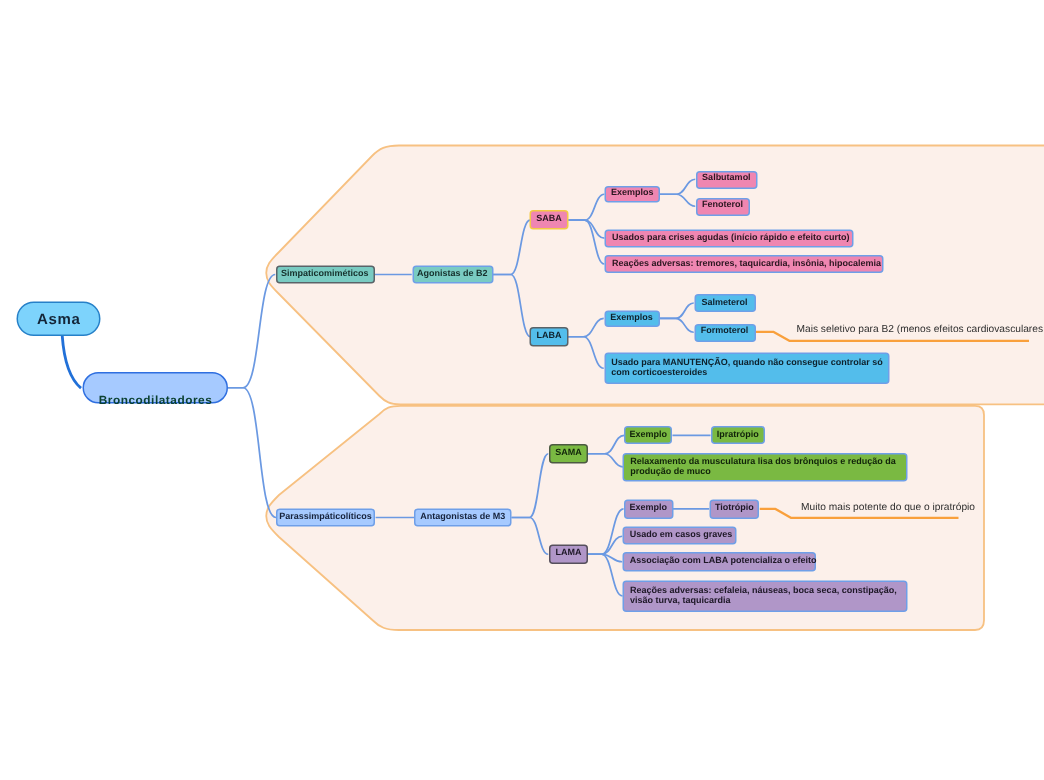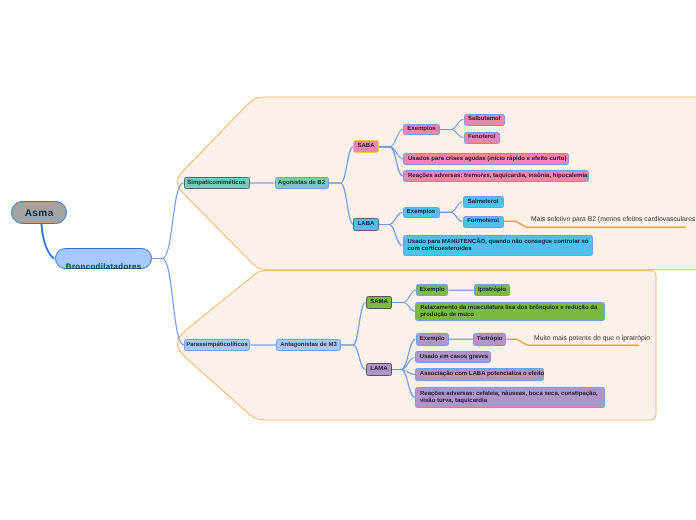--- a/index.html
+++ b/index.html
@@ -46,21 +46,21 @@
     <path d="M448.3,290.2 C461.0,290.2 461.0,290.2 473.7,290.2" fill="none" stroke="#6b99e2" stroke-width="1.15"></path>
     <path d="M391.1,369.5 L401.1,369.5 C408.4,369.5 408.4,339.2 415.7,339.2" fill="none" stroke="#6b99e2" stroke-width="1.15"></path>
     <path d="M391.1,369.5 L401.1,369.5 C408.0,369.5 408.0,357.5 414.8,357.5" fill="none" stroke="#6b99e2" stroke-width="1.15"></path>
     <path d="M391.1,369.5 L401.1,369.5 C408.0,369.5 408.0,374.5 414.8,374.5" fill="none" stroke="#6b99e2" stroke-width="1.15"></path>
     <path d="M391.1,369.5 L401.1,369.5 C408.1,369.5 408.1,397.3 415.0,397.3" fill="none" stroke="#6b99e2" stroke-width="1.15"></path>
     <path d="M448.3,339.2 C460.6,339.2 460.6,339.2 472.8,339.2" fill="none" stroke="#6b99e2" stroke-width="1.15"></path>
     <path d="M504,221.2 L515.5,221.2 L526.5,227.3 L686,227.3" fill="none" stroke="#f9a03c" stroke-width="1.55" stroke-linejoin="round" stroke-linecap="butt"></path>
     <path d="M506.5,339.3 L517,339.3 L527.5,345.3 L639,345.3" fill="none" stroke="#f9a03c" stroke-width="1.55" stroke-linejoin="round" stroke-linecap="butt"></path>
 
   </svg>
-  <div class="node" style="left:11px;top:201px;width:56px;height:23px;background:#a3a3a3;border:1.3px solid #2680c8;border-radius:11.5px;color:#132538;font-size:10px;letter-spacing:0.45px;text-indent:0.45px;padding-top:1.8px;justify-content:center;text-align:center;white-space:nowrap">
+  <div class="node" style="left:11px;top:201px;width:56px;height:23px;background:#7dd3fc;border:1.3px solid #2680c8;border-radius:11.5px;color:#132538;font-size:10px;letter-spacing:0.45px;text-indent:0.45px;padding-top:1.8px;justify-content:center;text-align:center;white-space:nowrap">
       <span class="t">Asma</span>
     </div>
   <div class="node" style="left:55px;top:248px;width:97px;height:21px;background:#a6caff;border:1.3px solid #2f6fe0;border-radius:10.5px;color:#0c4132;font-size:7.9px;letter-spacing:0.35px;text-indent:0.35px;padding-top:15px;justify-content:center;text-align:center;white-space:nowrap">
       <span class="t">Broncodilatadores</span>
     </div>
   <div class="node" style="left:183.5px;top:177px;width:66px;height:12px;background:#79cbc2;border:1.1px solid #5a6368;border-radius:2.5px;color:#16302c;font-size:6px;justify-content:center;text-align:center;white-space:nowrap">
       <span class="t">Simpaticomiméticos</span>
     </div>
   <div class="node" style="left:274.5px;top:177px;width:54px;height:12px;background:#79cbc2;border:1.1px solid #6f9fe8;border-radius:2.5px;color:#16302c;font-size:6px;justify-content:center;text-align:center;white-space:nowrap">
       <span class="t">Agonistas de B2</span>

